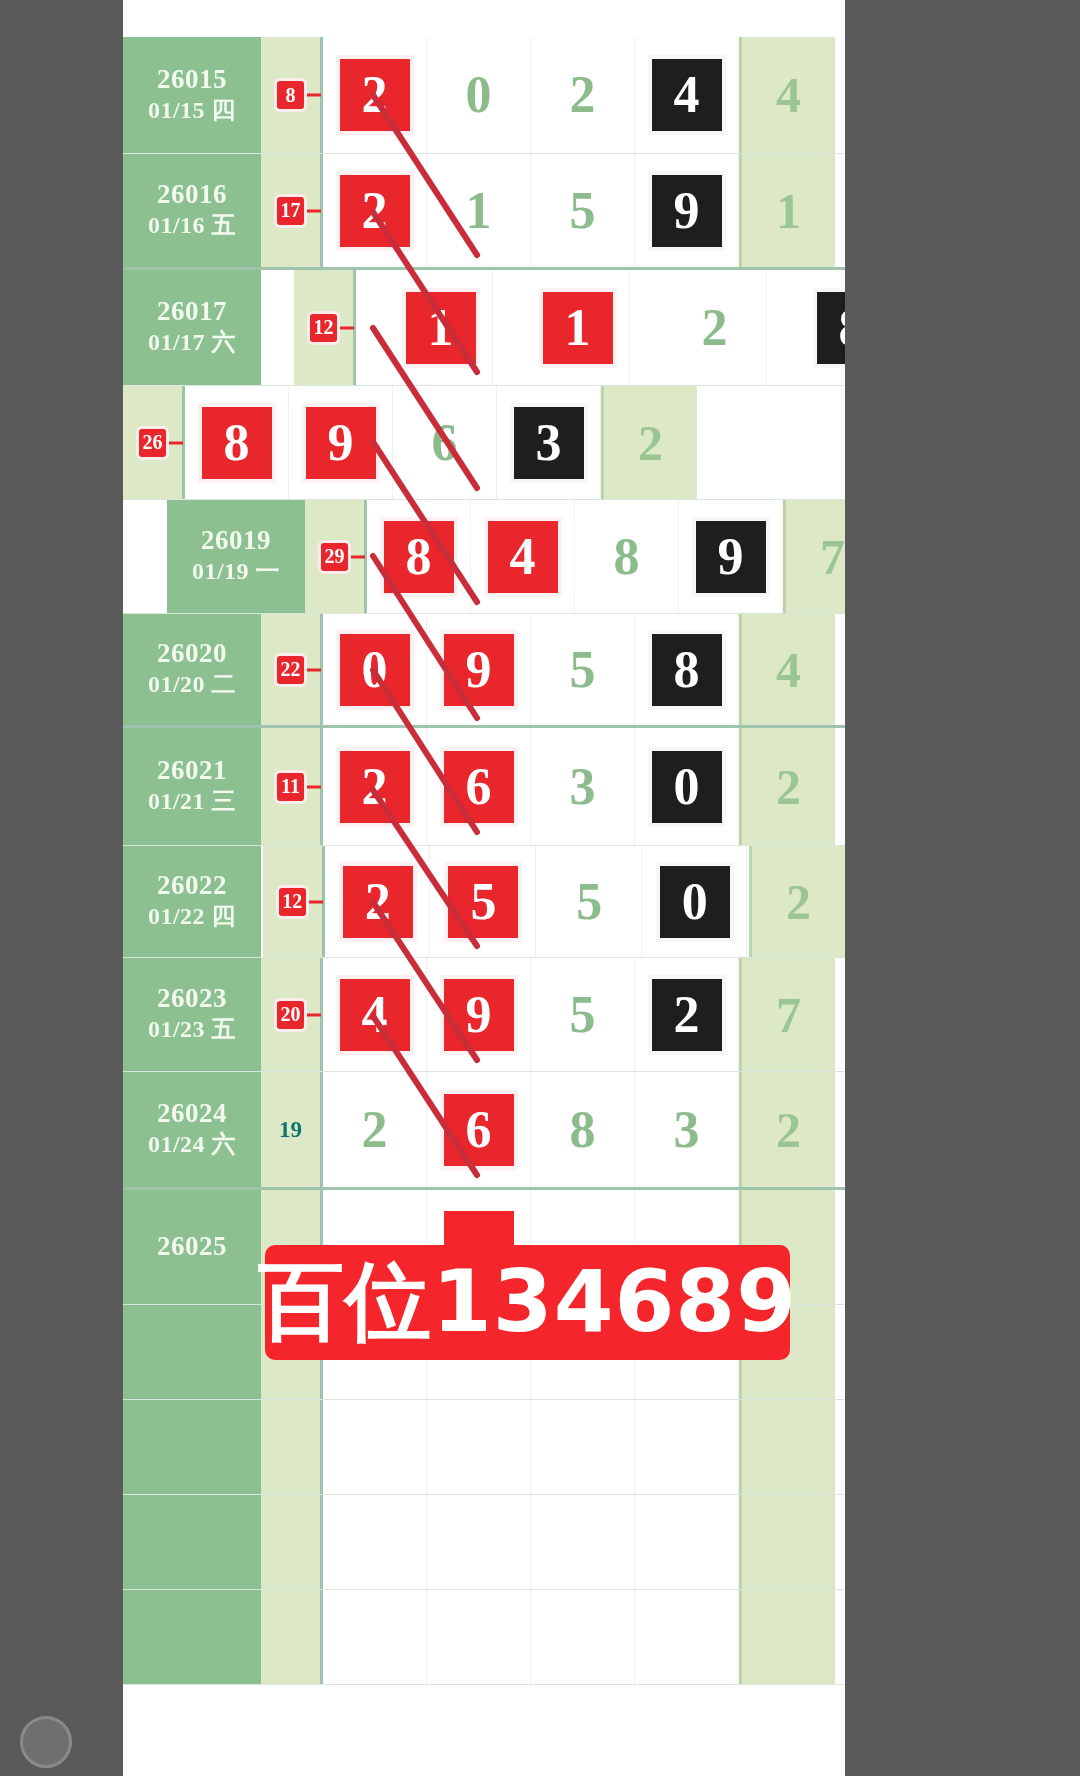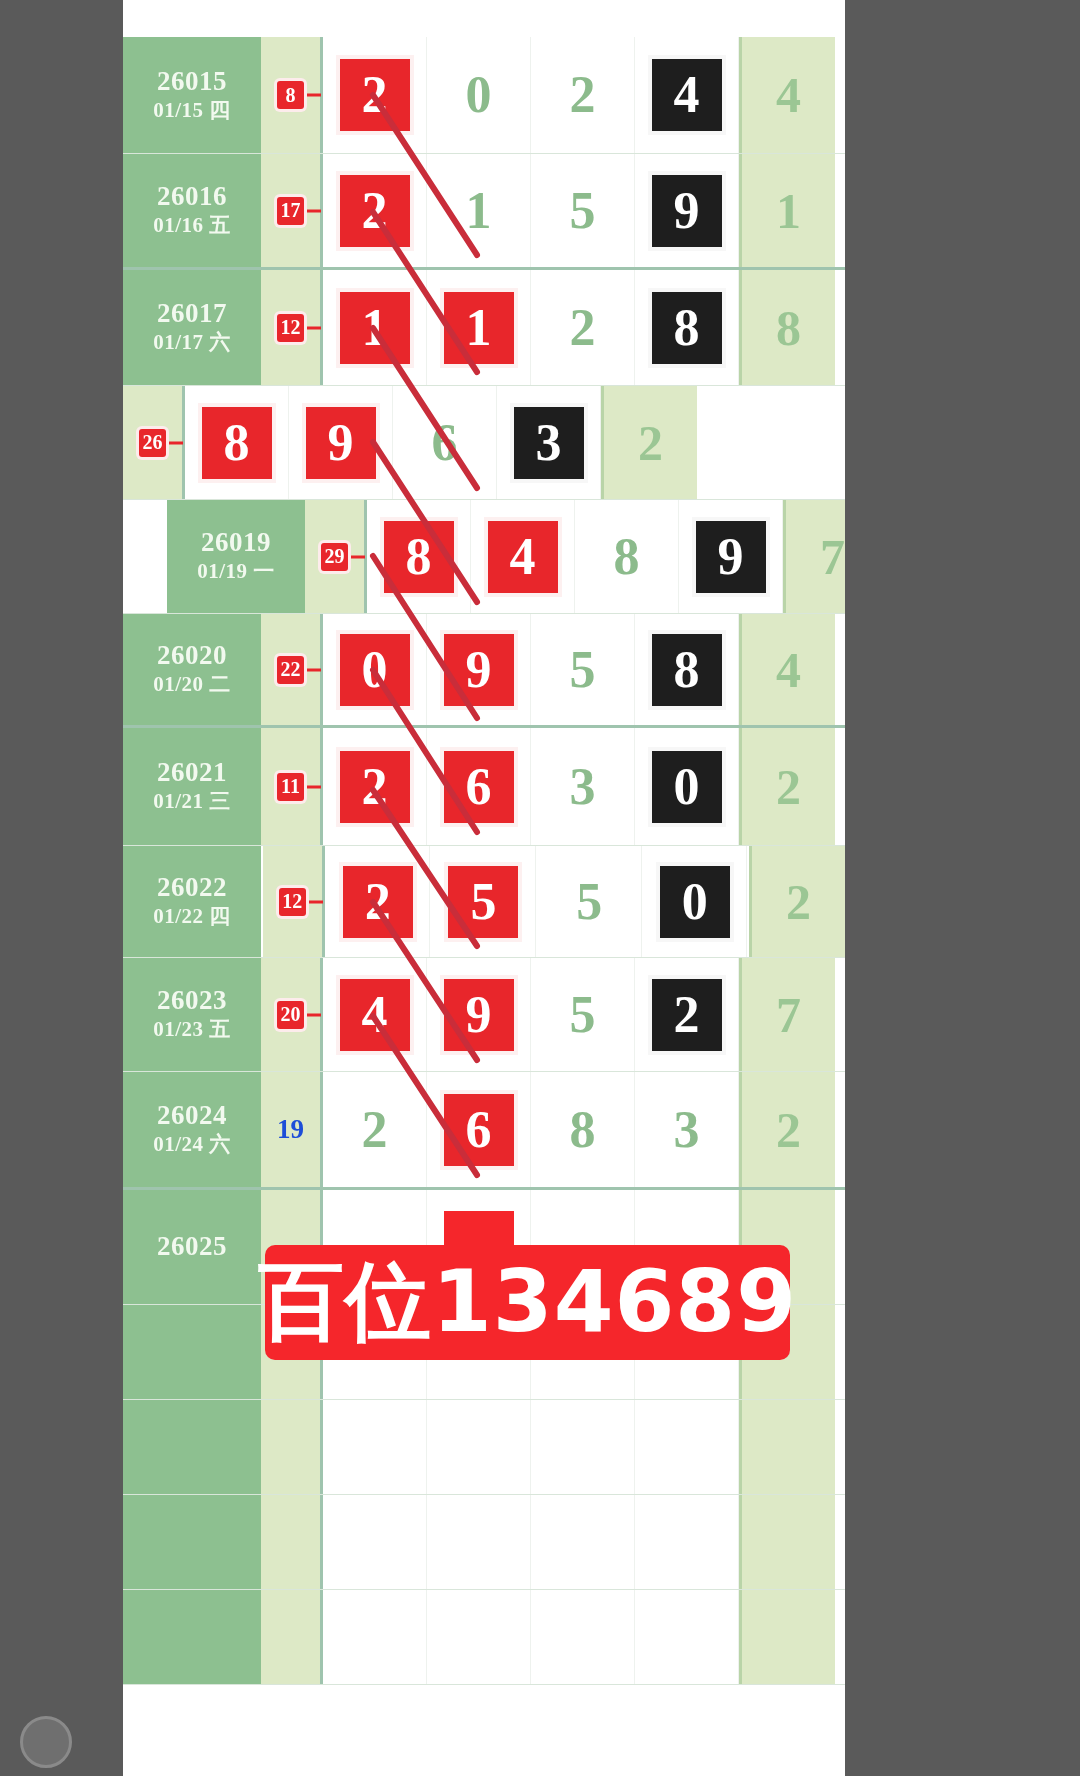--- a/index.html
+++ b/index.html
@@ -29,43 +29,43 @@
   .row.groupend{border-bottom:3px solid #9fc4ae;}
   
   .c-label{
     width:138px;flex:0 0 138px;
     background:#8dc090;
     display:flex;flex-direction:column;align-items:center;justify-content:center;
     color:#f2f9ef;
     box-sizing:border-box;
   }
   .c-label .issue{font-size:27px;font-weight:bold;letter-spacing:.5px;line-height:1.15;}
-  .c-label .date{font-size:21px;font-weight:bold;letter-spacing:.5px;line-height:1.3;}
+  .c-label .date{font-size:24px;font-weight:bold;letter-spacing:.5px;line-height:1.3;}
   .c-badge{
     width:62px;flex:0 0 62px;
     background:#dde9c6;
     display:flex;align-items:center;justify-content:center;
     position:relative;
     box-sizing:border-box;
     border-right:3px solid #9fc4ae;
   }
   .badge{
     background:#e8262b;color:#fff;
     font-size:20px;font-weight:bold;
     min-width:27px;height:28px;
     display:flex;align-items:center;justify-content:center;
     border-radius:3px;
     box-shadow:0 0 0 3px #fdecec;
     position:relative;
     padding:0 3px;
     box-sizing:border-box;
   }
   .badge.plain{
-    background:transparent;color:#1d4ed8;box-shadow:none;
-    font-size:27px;font-weight:bold;
+    background:transparent;color:#0f766e;box-shadow:none;
+    font-size:23px;font-weight:bold;
   }
   .badge.hasdash::after{
     content:"";position:absolute;right:-17px;top:50%;
     width:14px;height:3px;background:#e8262b;transform:translateY(-50%);
   }
   .c-num{
     width:104px;flex:0 0 104px;
     background:#ffffff;
     display:flex;align-items:center;justify-content:center;
     border-right:1px solid #eef2ee;
@@ -178,21 +178,21 @@
         <div class="c-num">
           <div class="v green">5</div>
         </div>
         <div class="c-num">
           <div class="v black">9</div>
         </div>
         <div class="c-tail">
           <div class="v tail">1</div>
         </div>
       </div>
-      <div class="row" style="height: 116px;">
+      <div class="row" style="height: 116px; gap: 33px;">
         <div class="c-label">
           <div class="issue">26017</div>
           <div class="date">01/17 六</div>
         </div>
         <div class="c-badge">
           <div class="badge hasdash">12</div>
         </div>
         <div class="c-num">
           <div class="v red">1</div>
         </div>

